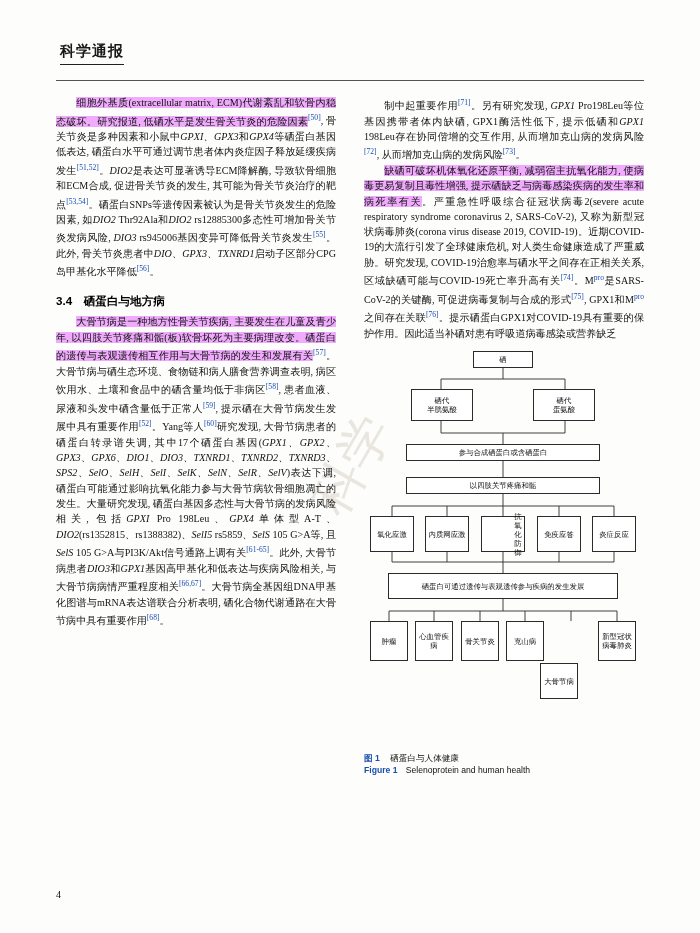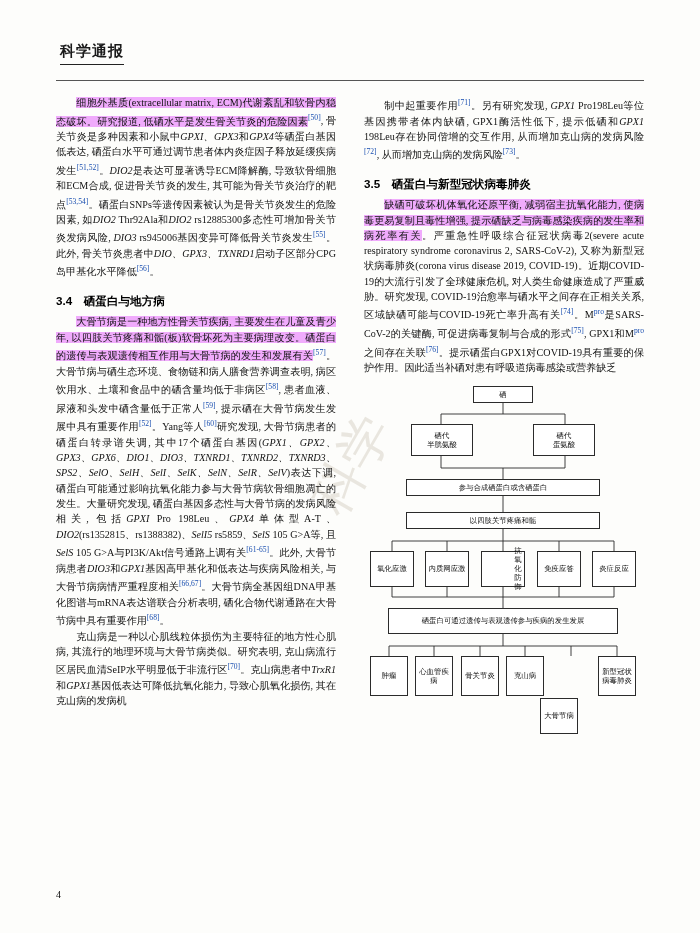--- a/index.html
+++ b/index.html
@@ -72,26 +72,24 @@
   <div class="rule"></div>
 
   <div class="watermark">科学</div>
 
   <div class="cols">
 
     <div class="col left">
       <p id="p-l1"><span class="hl">细胞外基质(extracellular matrix, ECM)代谢紊乱和软骨内稳态破坏。研究报道, 低硒水平是发生骨关节炎的危险因素</span><span class="sup">[50]</span><span>, 骨关节炎是多种因素和小鼠中</span><span class="it">GPXI、GPX3</span><span>和</span><span class="it">GPX4</span><span>等硒蛋白基因低表达, 硒蛋白水平可通过调节患者体内炎症因子释放延缓疾病发生</span><span class="sup">[51,52]</span><span>。</span><span class="it">DIO2</span><span>是表达可显著诱导ECM降解酶, 导致软骨细胞和ECM合成, 促进骨关节炎的发生, 其可能为骨关节炎治疗的靶点</span><span class="sup">[53,54]</span><span>。硒蛋白SNPs等遗传因素被认为是骨关节炎发生的危险因素, 如</span><span class="it">DIO2</span><span> Thr92Ala和</span><span class="it">DIO2</span><span> rs12885300多态性可增加骨关节炎发病风险, </span><span class="it">DIO3</span><span> rs945006基因变异可降低骨关节炎发生</span><span class="sup">[55]</span><span>。此外, 骨关节炎患者中</span><span class="it">DIO、GPX3、TXNRD1</span><span>启动子区部分CPG岛甲基化水平降低</span><span class="sup">[56]</span><span>。</span></p>
       <h3 class="sec">3.4　硒蛋白与地方病</h3>
       <p id="p-l2"><span class="hl">大骨节病是一种地方性骨关节疾病, 主要发生在儿童及青少年, 以四肢关节疼痛和骺(板)软骨坏死为主要病理改变。硒蛋白的遗传与表观遗传相互作用与大骨节病的发生和发展有关</span><span class="sup">[57]</span><span>。大骨节病与硒生态环境、食物链和病人膳食营养调查表明, 病区饮用水、土壤和食品中的硒含量均低于非病区</span><span class="sup">[58]</span><span>, 患者血液、尿液和头发中硒含量低于正常人</span><span class="sup">[59]</span><span>, 提示硒在大骨节病发生发展中具有重要作用</span><span class="sup">[52]</span><span>。Yang等人</span><span class="sup">[60]</span><span>研究发现, 大骨节病患者的硒蛋白转录谱失调, 其中17个硒蛋白基因(</span><span class="it">GPX1、GPX2、GPX3、GPX6、DIO1、DIO3、TXNRD1、TXNRD2、TXNRD3、SPS2、SelO、SelH、SelI、SelK、SelN、SelR、SelV</span><span>)表达下调, 硒蛋白可能通过影响抗氧化能力参与大骨节病软骨细胞凋亡的发生。大量研究发现, 硒蛋白基因多态性与大骨节病的发病风险相关, 包括</span><span class="it">GPXI</span><span> Pro 198Leu、</span><span class="it">GPX4</span><span>单体型A-T、</span><span class="it">DIO2</span><span>(rs1352815、rs1388382)、</span><span class="it">SelI5</span><span> rs5859、</span><span class="it">SelS</span><span> 105 G&gt;A等, 且</span><span class="it">SelS</span><span> 105 G&gt;A与PI3K/Akt信号通路上调有关</span><span class="sup">[61-65]</span><span>。此外, 大骨节病患者</span><span class="it">DIO3</span><span>和</span><span class="it">GPX1</span><span>基因高甲基化和低表达与疾病风险相关, 与大骨节病病情严重程度相关</span><span class="sup">[66,67]</span><span>。大骨节病全基因组DNA甲基化图谱与mRNA表达谱联合分析表明, 硒化合物代谢通路在大骨节病中具有重要作用</span><span class="sup">[68]</span><span>。</span></p>
-      <p id="p-l3"><span>克山病是一种以心肌线粒体损伤为主要特征的地方性心肌病, 其流行的地理环境与大骨节病类似。研究表明, 克山病流行区居民血清SeIP水平明显低于非流行区</span><span class="sup">[70]</span><span>。克山病患者中</span><span class="it">TrxR1</span><span>和</span><span class="it">GPX1</span><span>基因低表达可降低抗氧化能力, 导致心肌氧化损伤, 其在克山病的发病机</span></p>
     </div>
 
     <div class="col right">
       <p id="p-r1"><span>制中起重要作用</span><span class="sup">[71]</span><span>。另有研究发现, </span><span class="it">GPX1</span><span> Pro198Leu等位基因携带者体内缺硒, GPX1酶活性低下, 提示低硒和</span><span class="it">GPX1</span><span> 198Leu存在协同偕增的交互作用, 从而增加克山病的发病风险</span><span class="sup">[72]</span><span>, 从而增加克山病的发病风险</span><span class="sup">[73]</span><span>。</span></p>
-      <h3 class="sec">3.5　硒蛋白与新型冠状病毒肺炎</h3>
       <p id="p-r2"><span class="hl">缺硒可破坏机体氧化还原平衡, 减弱宿主抗氧化能力, 使病毒更易复制且毒性增强, 提示硒缺乏与病毒感染疾病的发生率和病死率有关</span><span>。严重急性呼吸综合征冠状病毒2(severe acute respiratory syndrome coronavirus 2, SARS-CoV-2), 又称为新型冠状病毒肺炎(corona virus disease 2019, COVID-19)。近期COVID-19的大流行引发了全球健康危机, 对人类生命健康造成了严重威胁。研究发现, COVID-19治愈率与硒水平之间存在正相关关系, 区域缺硒可能与COVID-19死亡率升高有关</span><span class="sup">[74]</span><span>。M</span><span class="sup">pro</span><span>是SARS-CoV-2的关键酶, 可促进病毒复制与合成的形式</span><span class="sup">[75]</span><span>, GPX1和M</span><span class="sup">pro</span><span>之间存在关联</span><span class="sup">[76]</span><span>。提示硒蛋白GPX1对COVID-19具有重要的保护作用。因此适当补硒对患有呼吸道病毒感染或营养缺乏</span></p>
 
       <div class="fig">
         <svg width="278" height="352">
           <g stroke="#2b2b2b" stroke-width="0.9" fill="none">
 
             <line x1="139" y1="19" x2="139" y2="30"></line>
             <line x1="77" y1="30" x2="201" y2="30"></line>
             <line x1="77" y1="30" x2="77" y2="40"></line>
             <line x1="201" y1="30" x2="201" y2="40"></line>
@@ -150,17 +148,23 @@
         <div class="node" style="left:24px;top:224px;width:230px;height:26px;">硒蛋白可通过遗传与表观遗传参与疾病的发生发展</div>
 
         <div class="node" style="left:6px;top:272px;width:38px;height:40px;">肿瘤</div>
         <div class="node" style="left:51px;top:272px;width:38px;height:40px;">心血管疾病</div>
         <div class="node" style="left:97px;top:272px;width:38px;height:40px;">骨关节炎</div>
         <div class="node" style="left:142px;top:272px;width:38px;height:40px;">克山病</div>
         <div class="node" style="left:176px;top:272px;width:38px;height:36px;margin-top:42px;">大骨节病</div>
         <div class="node" style="left:234px;top:272px;width:38px;height:40px;">新型冠状病毒肺炎</div>
       </div>
 
+      <div class="figcap">
+        <span class="lab">图 1</span>
+        <span style="margin-left:8px;">硒蛋白与人体健康</span><br>
+        <span class="lab">Figure 1</span>
+        <span style="margin-left:6px;">Selenoprotein and human health</span>
+      </div>
     </div>
   </div>
 
   <div class="pageno">4</div>
 </div>
 
 </body></html>

